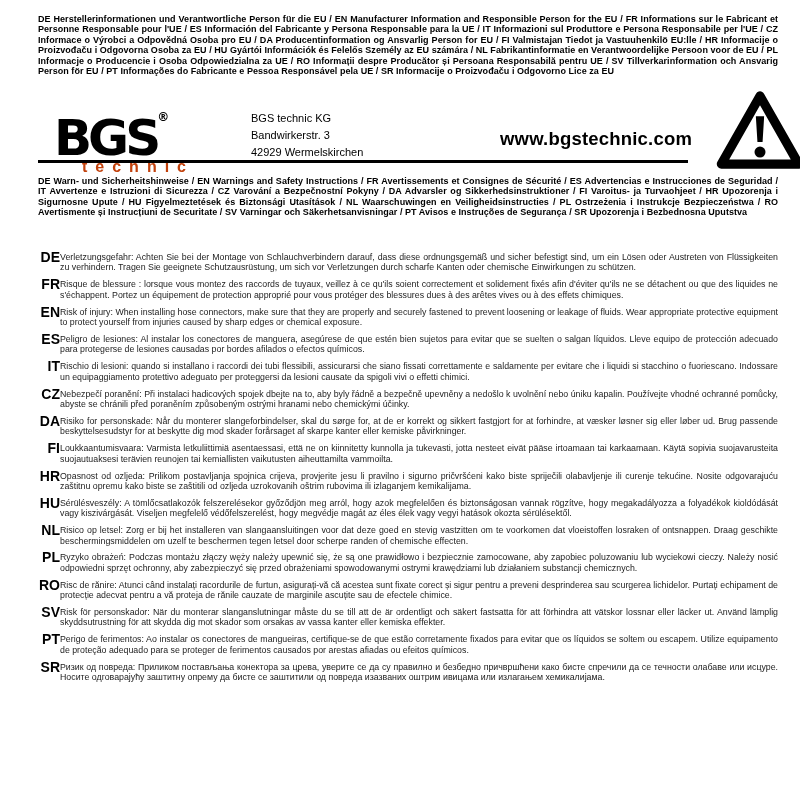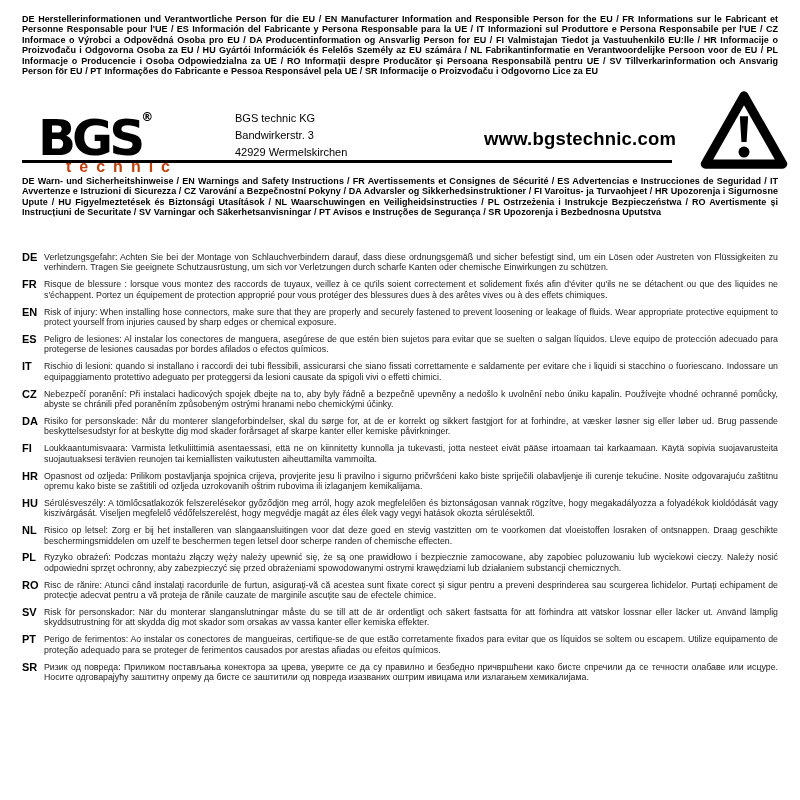--- a/index.html
+++ b/index.html
@@ -6,21 +6,21 @@
   body {
     width: 800px; height: 800px;
     background: #ffffff;
     font-family: "Liberation Sans", sans-serif;
     color: #1c1c1c;
     overflow: hidden;
   }
   .page {
     position: relative;
     width: 800px; height: 724px;
-    padding: 14px 22px 0 22px;
+    padding: 14px 22px 0 38px;
     box-sizing: border-box;
     background: #ffffff;
   }
   
   .hdr {
     font-weight: bold;
     color: #000;
     font-size: 9px;
     line-height: 10.45px;
     text-align: justify;
@@ -68,22 +68,23 @@
   .triangle { position: absolute; left: 676px; top: 0; width: 92px; height: 84px; }
   .triangle svg { width: 92px; height: 84px; display: block; }
 
   
   .wlist { margin-top: 12px; }
   .witem { display: flex; margin-bottom: 6.5px; }
   .wlang {
     flex: 0 0 22px;
     font-weight: bold;
     color: #000;
-    font-size: 11px;
+    font-size: 14px;
     line-height: 10.4px;
+    text-align: right;
   }
   .wtext {
     flex: 1;
     font-size: 8.8px;
     line-height: 10.4px;
     text-align: justify;
     color: #1c1c1c;
   }
 </style>
 </head>

